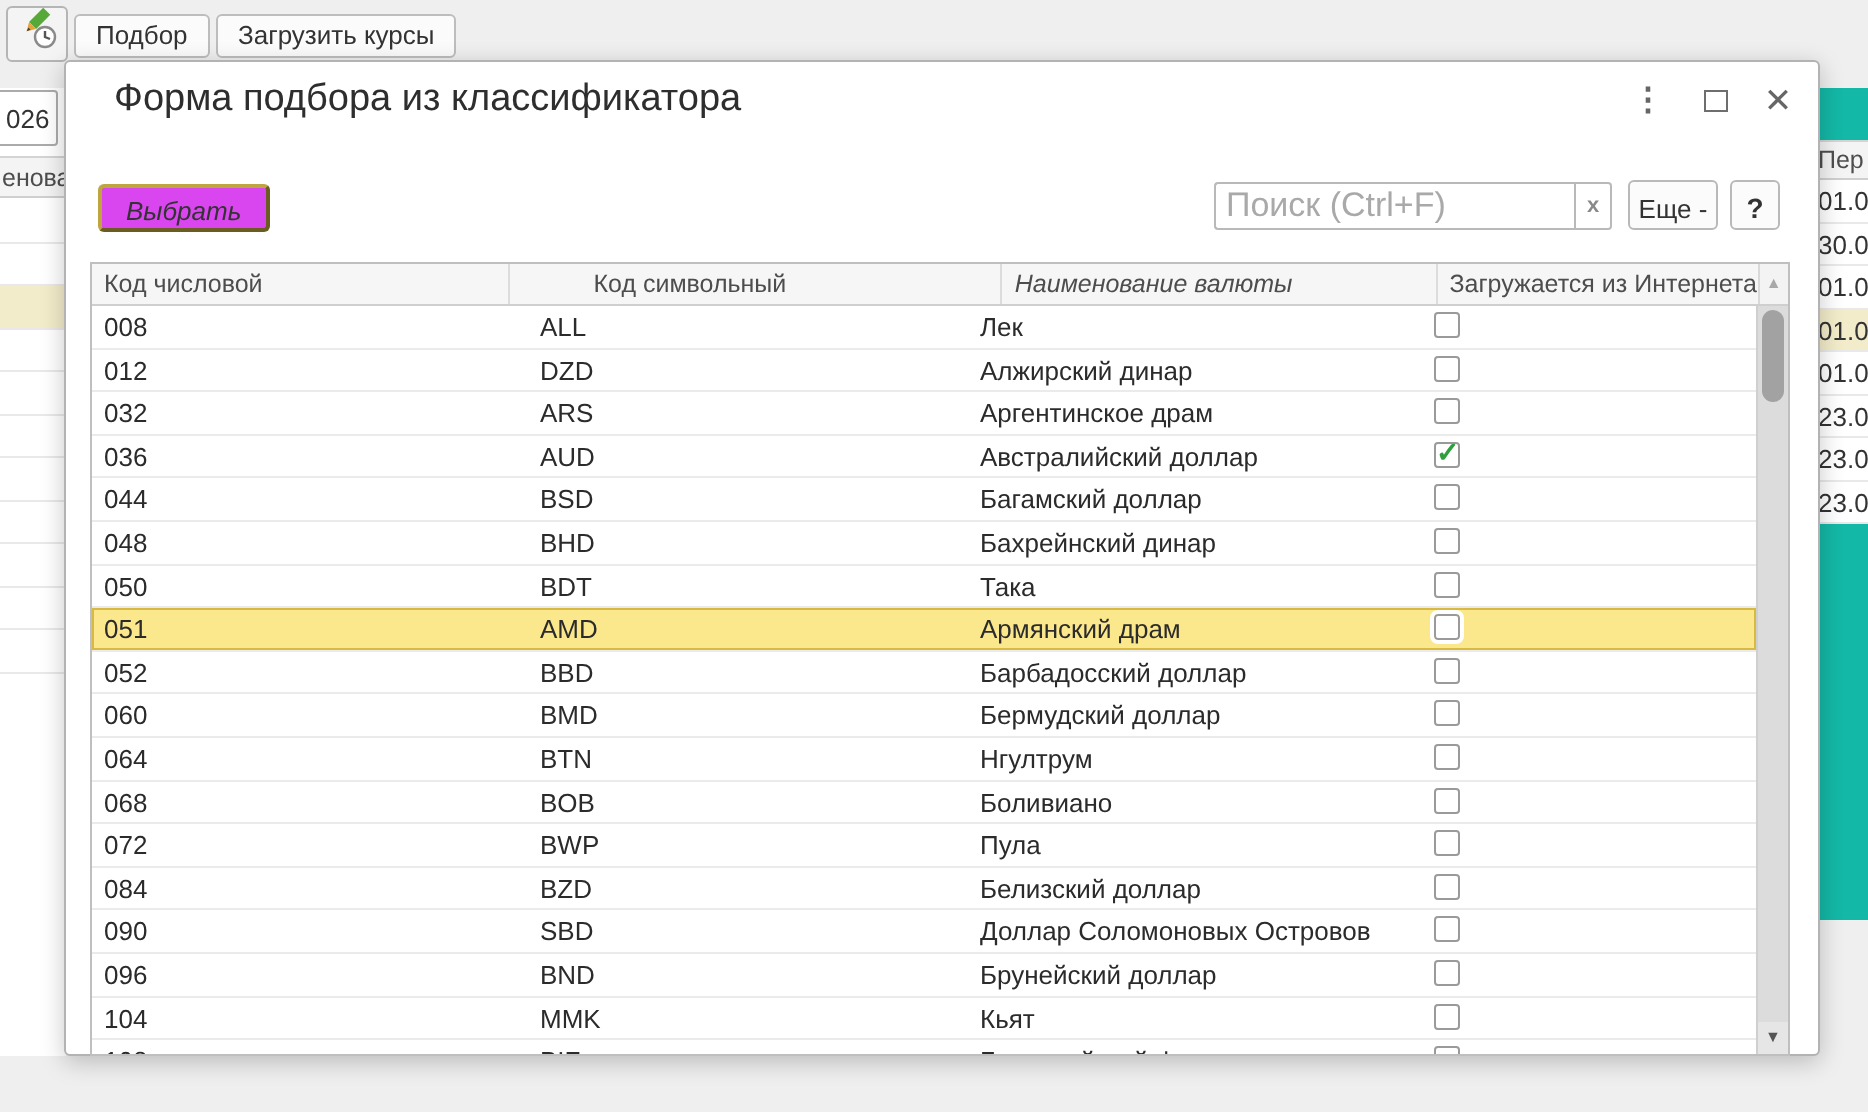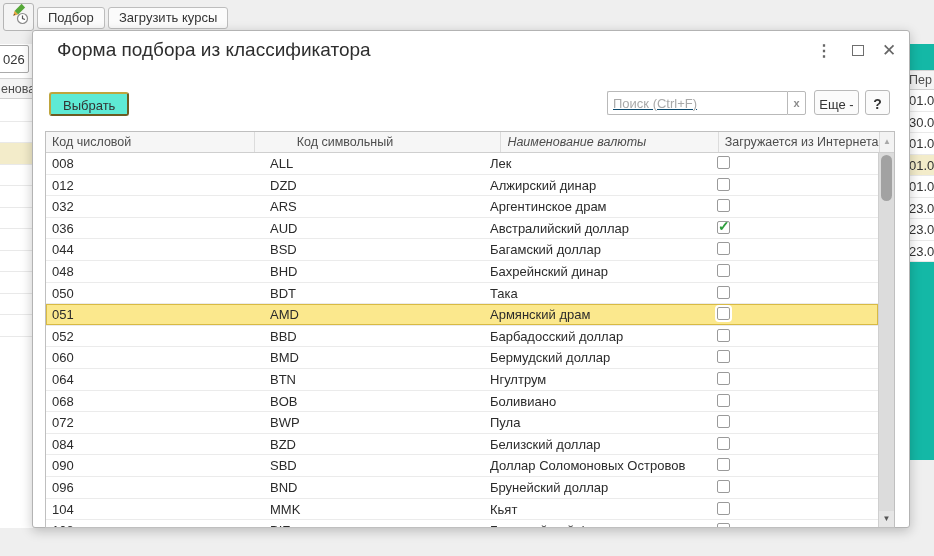--- a/index.html
+++ b/index.html
@@ -41,26 +41,26 @@
   .dlg-title { position:absolute; left:24px; top:8px; font-size:19px; color:#2e2e2e; }
   .winctl { position:absolute; top:9px; width:22px; height:20px; display:flex; align-items:center;
             justify-content:center; color:#666; cursor:default; background:transparent; border:0; }
   .winctl.menu  { left:780px; font-size:16px; font-weight:bold; letter-spacing:0; }
   .winctl.maxi  { left:814px; }
   .maxi-box { width:12px; height:11px; border:1.5px solid #6e6e6e; }
   .winctl.close { left:845px; font-size:17px; }
 
   .tb-btn { position:absolute; height:25px; background:#fbfbfb; border:1px solid #b9b9b9;
             border-radius:3px; font-size:13px; color:#333; text-align:center; }
-  .select-btn { left:16px; top:61px; height:24px; padding:2px 12px 0; background:#5eead4;
-                border-color:#bfa53d; border-radius:3px; position:absolute; font-size:13px; color:#333; }
+  .select-btn { left:16px; top:61px; height:24px; padding:2px 12px 0; background:#d946ef;
+                border-color:#bfa53d; border-radius:3px; position:absolute; font-size:13px; color:#333;font-style:italic; }
   .search-wrap { position:absolute; left:574px; top:60px; width:199px; height:24px; display:flex; }
   .search-input { width:180px; height:24px; border:1px solid #b9b9b9; border-right:none;
-                  border-radius:2px 0 0 2px; font-size:13px; padding:0 5px; color:#0c4a6e;
-                  font-family:"Liberation Sans", sans-serif; outline:none;text-decoration:underline; }
+                  border-radius:2px 0 0 2px; font-size:17px; padding:0 5px; color:#737373;
+                  font-family:"Liberation Sans", sans-serif; outline:none; }
   .search-input::placeholder { color:#a9a9a9; }
   .clear-btn { width:19px; height:24px; border:1px solid #b9b9b9; background:#fff; color:#8a8a8a;
                font-size:11px; font-weight:bold; border-radius:0 2px 2px 0; line-height:21px; text-align:center; }
   .more-btn { left:781px; top:59px; width:45px; padding-top:3px; }
   .help-btn { left:832px; top:59px; width:25px; padding-top:2px; font-weight:bold; font-size:14px; }
 
   
   .tbl { position:absolute; left:12px; top:100px; width:850px; height:397px;
          border:1px solid #bfbfbf; background:#fff; overflow:hidden; }
   .thead { display:flex; height:21px; background:#f6f6f6; border-bottom:1px solid #cfcfcf; }

